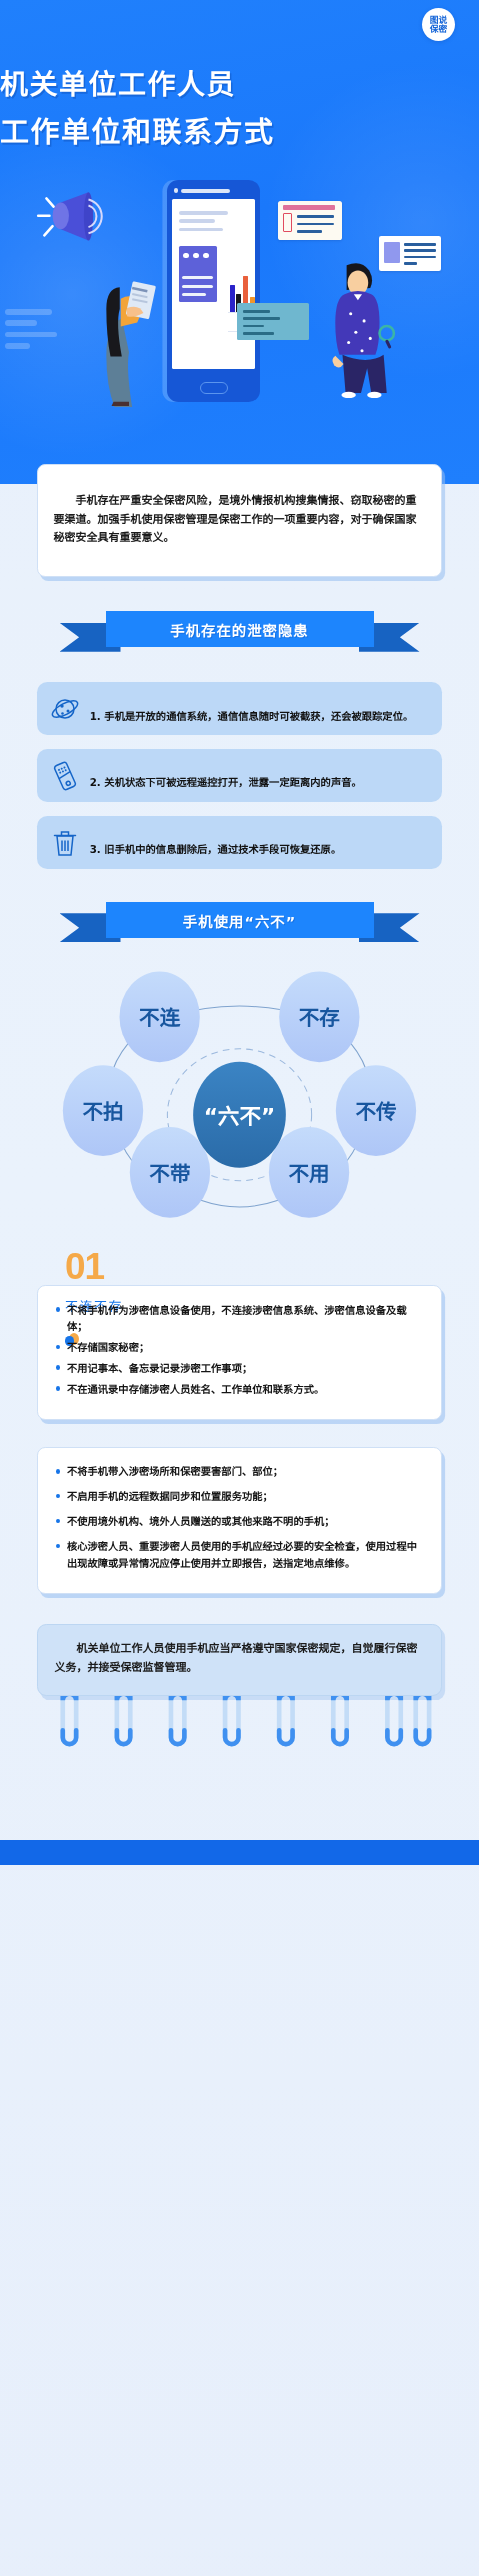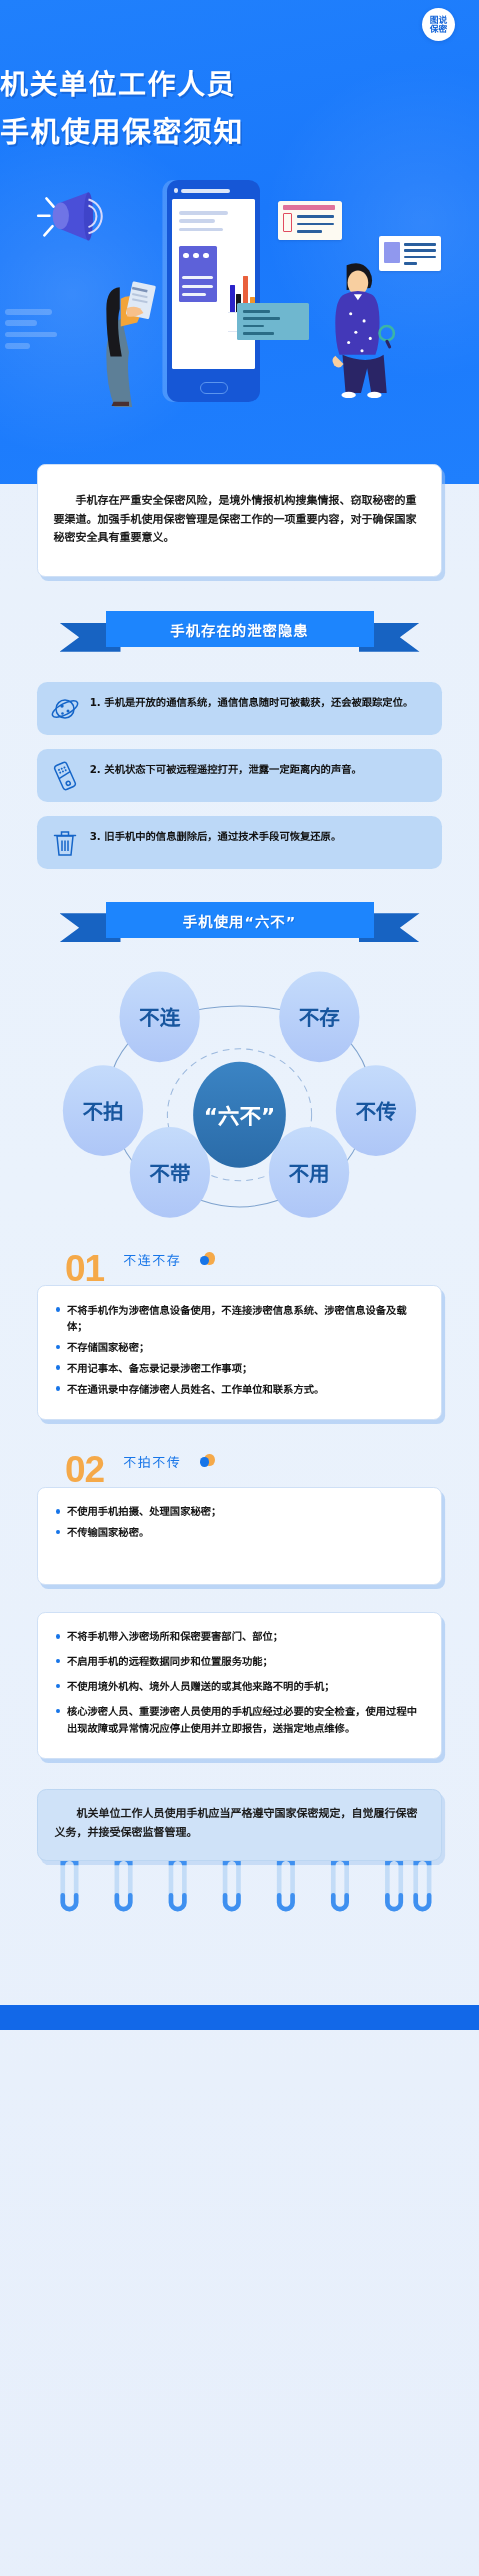--- a/index.html
+++ b/index.html
@@ -152,36 +152,36 @@
   }
   .ribbon .plate span {
     font-size:14.4px; font-weight:bold; color:#ffffff; letter-spacing:1px;
     text-shadow:1px 1px 0 rgba(10,70,170,.30);
     font-family:"DejaVu Sans","Liberation Sans",sans-serif;
   }
 
   
   .hazards { margin-top:29px; }
   .hazard {
-    display:flex; align-items:flex-start; gap:9.3px;
+    display:flex; align-items:flex-end; gap:9.3px;
     background:#bcd8f7; border-radius:10.3px;
     padding:11.3px 13.4px; margin-bottom:14.4px;
   }
   .hazard .ic { flex:0 0 30px; width:30px; height:30px; }
   .hazard .tx {
     font-size:10.3px; line-height:1.58; color:#121212; font-weight:bold;
     font-family:"DejaVu Sans","Liberation Sans",sans-serif;
   }
 
   
   .diagram { position:relative; height:258px; margin-top:8.2px; }
 
   
   .numsec { margin-top:27px; }
-  .numhead { display:flex; align-items:center; gap:19px; padding-left:28px; height:40px; }
+  .numhead { display:flex; align-items:flex-start; gap:19px; padding-left:28px; height:40px;flex-direction:column; }
   .numhead .num {
     font-size:37px; font-weight:bold; color:#f5a949; line-height:1;
     font-family:"Liberation Sans", sans-serif; letter-spacing:-1px;
     position:relative; top:3.1px;
   }
   .numhead .ttl {
     font-size:13px; font-weight:normal; color:#1775e8; letter-spacing:1.5px;
     font-family:"DejaVu Sans","Liberation Sans",sans-serif;
     position:relative; top:-5.2px;
   }
@@ -225,21 +225,21 @@
         <i></i>
     </div>
 
     <div class="badge">
       <span>图说</span>
       <span>保密</span>
     </div>
 
     <div class="hero-titles">
       <h1>机关单位工作人员</h1>
-      <h2>手机使用保密须知</h2>
+      <h2>工作单位和联系方式</h2>
     </div>
 
     <div class="illus">
 
       <svg class="megaphone" viewBox="0 0 150 120">
         <path d="M58 22 L112 2 L112 96 L58 74 Z" fill="#4a4fd8"></path>
         <ellipse cx="58" cy="48" rx="16" ry="26" fill="#6f74e6"></ellipse>
         <ellipse cx="112" cy="49" rx="9" ry="47" fill="#3f44c9"></ellipse>
         <path d="M112 16 a34 34 0 0 1 0 66" fill="none" stroke="#d6d9fb" stroke-width="4"></path>
         <path d="M112 28 a22 22 0 0 1 0 42" fill="none" stroke="#d6d9fb" stroke-width="4"></path>
@@ -448,36 +448,20 @@
     <div class="white-card">
       <ul class="bullets">
         <li>不将手机作为涉密信息设备使用，不连接涉密信息系统、涉密信息设备及载体；</li>
         <li>不存储国家秘密；</li>
         <li>不用记事本、备忘录记录涉密工作事项；</li>
         <li>不在通讯录中存储涉密人员姓名、工作单位和联系方式。</li>
       </ul>
     </div>
   </div>
 
-  <div class="wrap numsec">
-    <div class="numhead">
-      <span class="num">02</span>
-      <span class="ttl">不拍不传</span>
-      <span class="dots">
-          <i class="o"></i>
-          <i class="b"></i>
-        </span>
-    </div>
-    <div class="white-card" style="min-height:98px;">
-      <ul class="bullets">
-        <li>不使用手机拍摄、处理国家秘密；</li>
-        <li>不传输国家秘密。</li>
-      </ul>
-    </div>
-  </div>
 
   <div class="wrap numsec">
     <div class="white-card">
       <ul class="bullets" style="line-height:1.9">
         <li style="margin-bottom:8.2px">不将手机带入涉密场所和保密要害部门、部位；</li>
         <li style="margin-bottom:8.2px">不启用手机的远程数据同步和位置服务功能；</li>
         <li style="margin-bottom:8.2px">不使用境外机构、境外人员赠送的或其他来路不明的手机；</li>
         <li>核心涉密人员、重要涉密人员使用的手机应经过必要的安全检查，使用过程中出现故障或异常情况应停止使用并立即报告，送指定地点维修。</li>
       </ul>
     </div>

